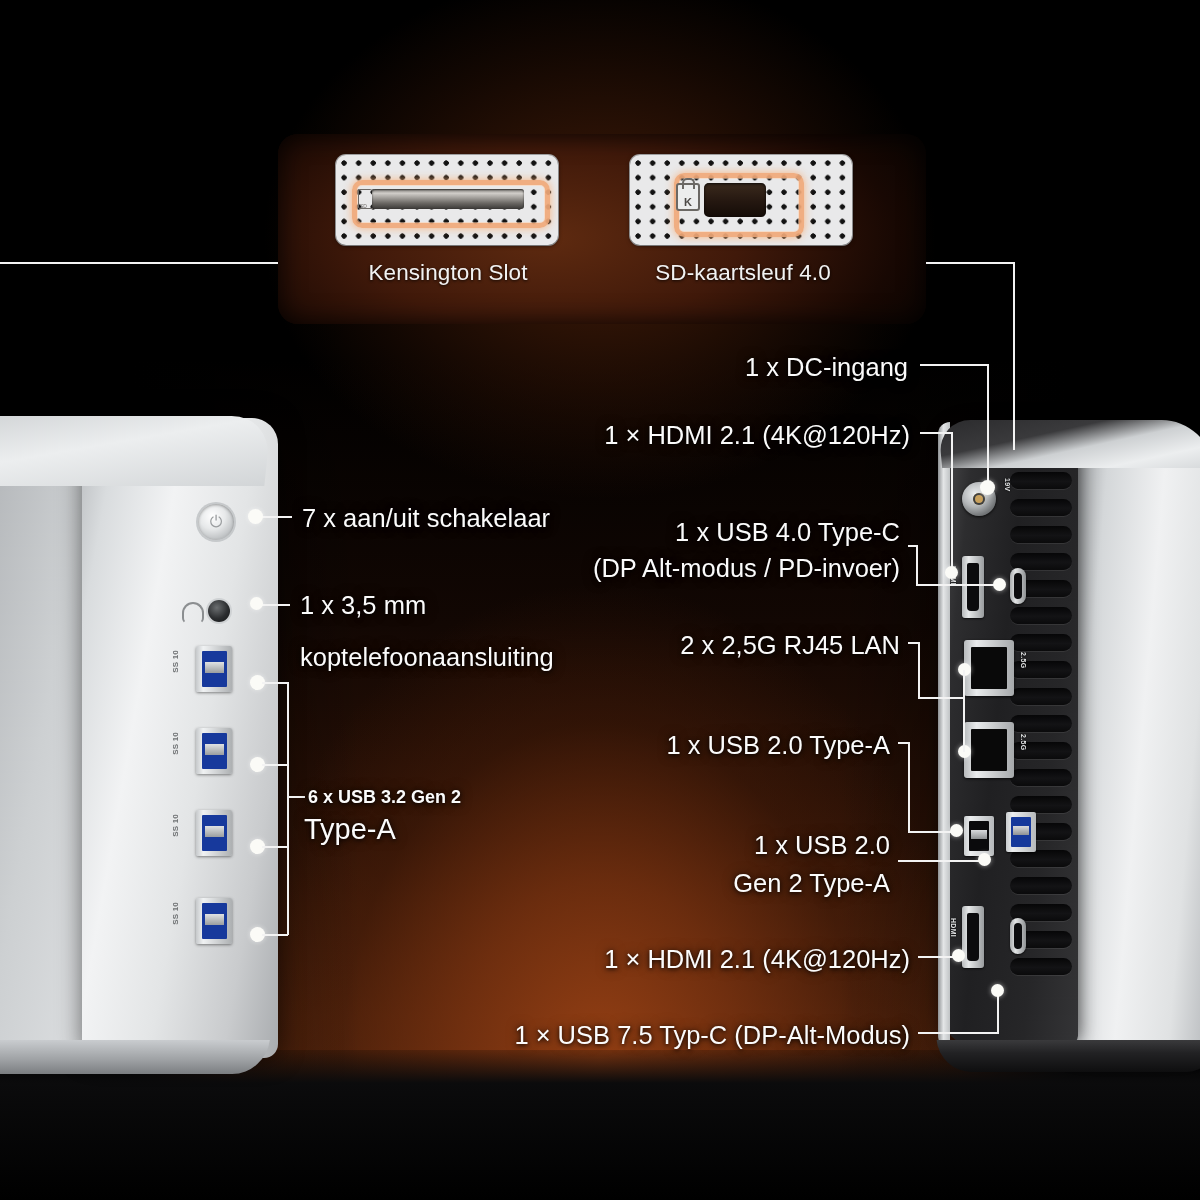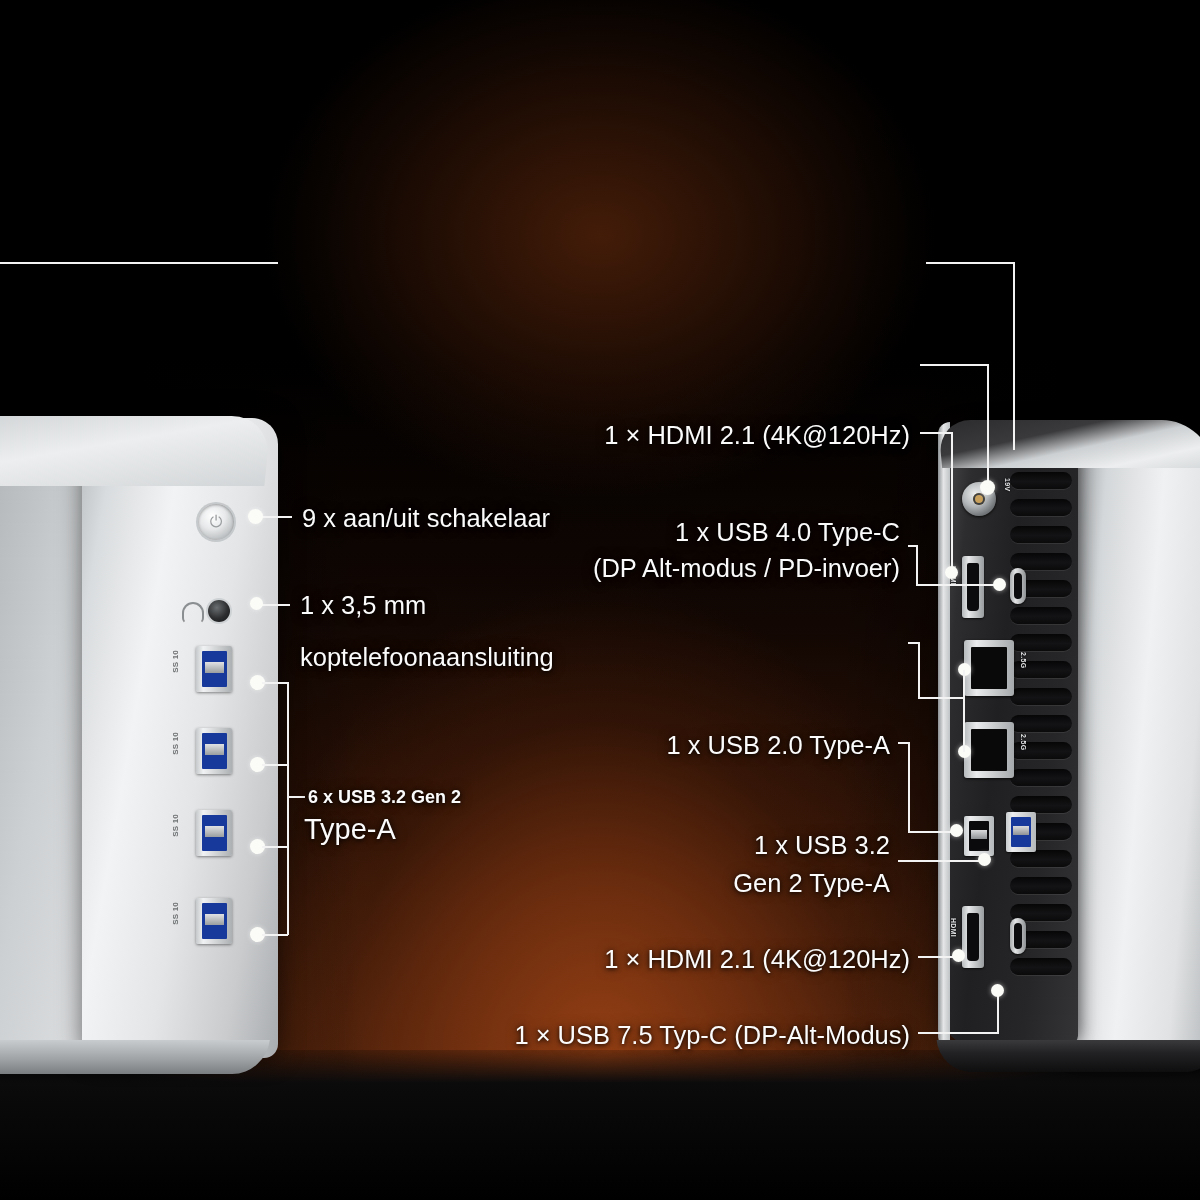--- a/index.html
+++ b/index.html
@@ -336,77 +336,93 @@
 
       <div class="prt hdmi" style="left:18px;top:480px"></div>
       <div class="prt-mark" style="left:6px;top:492px">HDMI</div>
       <div class="prt typec" style="left:66px;top:492px"></div>
     </div>
     <div class="dr-edge"></div>
     <div class="dr-top"></div>
     <div class="dr-bottom"></div>
   </div>
 
+  <div class="panel">
+    <div class="panel-port p1">
+      <div class="hi-ring"></div>
+      <div class="sd-glyph"></div>
+      <div class="sd-slot"></div>
+    </div>
+    <div class="panel-port p2">
+      <div class="hi-ring"></div>
+      <div class="kens-lock"></div>
+      <div class="kens-hole"></div>
+    </div>
+    <div class="panel-label l1">Kensington Slot</div>
+    <div class="panel-label l2">SD-kaartsleuf 4.0</div>
+  </div>
 
   <div class="ln v" style="left:0px;top:262px;height:1.6px;width:278px"></div>
   <div class="ln h" style="left:926px;top:262px;width:88px"></div>
   <div class="ln v" style="left:1013px;top:262px;height:188px"></div>
 
   <div class="ln h" style="left:262px;top:516px;width:30px"></div>
   <div class="dot" style="left:248px;top:509px"></div>
-  <div class="lbl big" style="left:302px;top:503px">9 x aan/uit schakelaar</div>
+  <div class="lbl big" style="left:302px;top:503px">7 x aan/uit schakelaar</div>
 
   <div class="ln h" style="left:262px;top:604px;width:28px"></div>
   <div class="dot sm" style="left:250px;top:597px"></div>
   <div class="lbl big" style="left:300px;top:590px">1 x 3,5 mm</div>
   <div class="lbl big" style="left:300px;top:642px">koptelefoonaansluiting</div>
 
   <div class="dot" style="left:250px;top:675px"></div>
   <div class="dot" style="left:250px;top:757px"></div>
   <div class="dot" style="left:250px;top:839px"></div>
   <div class="dot" style="left:250px;top:927px"></div>
   <div class="ln h" style="left:262px;top:682px;width:26px"></div>
   <div class="ln h" style="left:262px;top:764px;width:26px"></div>
   <div class="ln h" style="left:262px;top:846px;width:26px"></div>
   <div class="ln h" style="left:262px;top:934px;width:26px"></div>
   <div class="ln v" style="left:287px;top:682px;height:253px"></div>
   <div class="ln h" style="left:287px;top:796px;width:18px"></div>
   <div class="lbl small" style="left:308px;top:787px">6 x USB 3.2 Gen 2</div>
   <div class="lbl huge" style="left:304px;top:812px">Type-A</div>
 
+  <div class="lbl big r" style="left:490px;top:352px;width:418px">1 x DC-ingang</div>
   <div class="ln h" style="left:920px;top:364px;width:68px"></div>
   <div class="ln v" style="left:987px;top:364px;height:122px"></div>
   <div class="dot" style="left:980px;top:480px"></div>
 
   <div class="lbl big r" style="left:440px;top:420px;width:470px">1 × HDMI 2.1 (4K@120Hz)</div>
   <div class="ln h" style="left:920px;top:432px;width:32px"></div>
   <div class="ln v" style="left:951px;top:432px;height:140px"></div>
   <div class="dot sm" style="left:945px;top:566px"></div>
 
   <div class="lbl big r" style="left:430px;top:517px;width:470px">1 x USB 4.0 Type-C</div>
   <div class="lbl big r" style="left:430px;top:553px;width:470px">(DP Alt-modus / PD-invoer)</div>
   <div class="ln h" style="left:908px;top:545px;width:10px"></div>
   <div class="ln v" style="left:916px;top:545px;height:40px"></div>
   <div class="ln h" style="left:916px;top:584px;width:82px"></div>
   <div class="dot sm" style="left:993px;top:578px"></div>
 
+  <div class="lbl big r" style="left:500px;top:630px;width:400px">2 x 2,5G RJ45 LAN</div>
   <div class="ln h" style="left:908px;top:642px;width:12px"></div>
   <div class="ln v" style="left:918px;top:642px;height:56px"></div>
   <div class="ln h" style="left:918px;top:697px;width:46px"></div>
   <div class="dot sm" style="left:958px;top:663px"></div>
   <div class="dot sm" style="left:958px;top:745px"></div>
   <div class="ln v" style="left:963px;top:670px;height:82px"></div>
 
   <div class="lbl big r" style="left:500px;top:730px;width:390px">1 x USB 2.0 Type-A</div>
   <div class="ln h" style="left:898px;top:742px;width:12px"></div>
   <div class="ln v" style="left:908px;top:742px;height:90px"></div>
   <div class="ln h" style="left:908px;top:831px;width:48px"></div>
   <div class="dot sm" style="left:950px;top:824px"></div>
 
-  <div class="lbl big r" style="left:600px;top:830px;width:290px">1 x USB 3.2</div>
+  <div class="lbl big r" style="left:600px;top:830px;width:290px">1 x USB 2.0</div>
   <div class="lbl big r" style="left:600px;top:868px;width:290px">Gen 2 Type-A</div>
   <div class="ln h" style="left:898px;top:860px;width:86px"></div>
   <div class="dot sm" style="left:978px;top:853px"></div>
 
   <div class="lbl big r" style="left:470px;top:944px;width:440px">1 × HDMI 2.1 (4K@120Hz)</div>
   <div class="ln h" style="left:918px;top:956px;width:40px"></div>
   <div class="dot sm" style="left:952px;top:949px"></div>
 
   <div class="lbl big r" style="left:330px;top:1020px;width:580px">1 × USB 7.5 Typ-C (DP-Alt-Modus)</div>
   <div class="ln h" style="left:918px;top:1032px;width:80px"></div>

